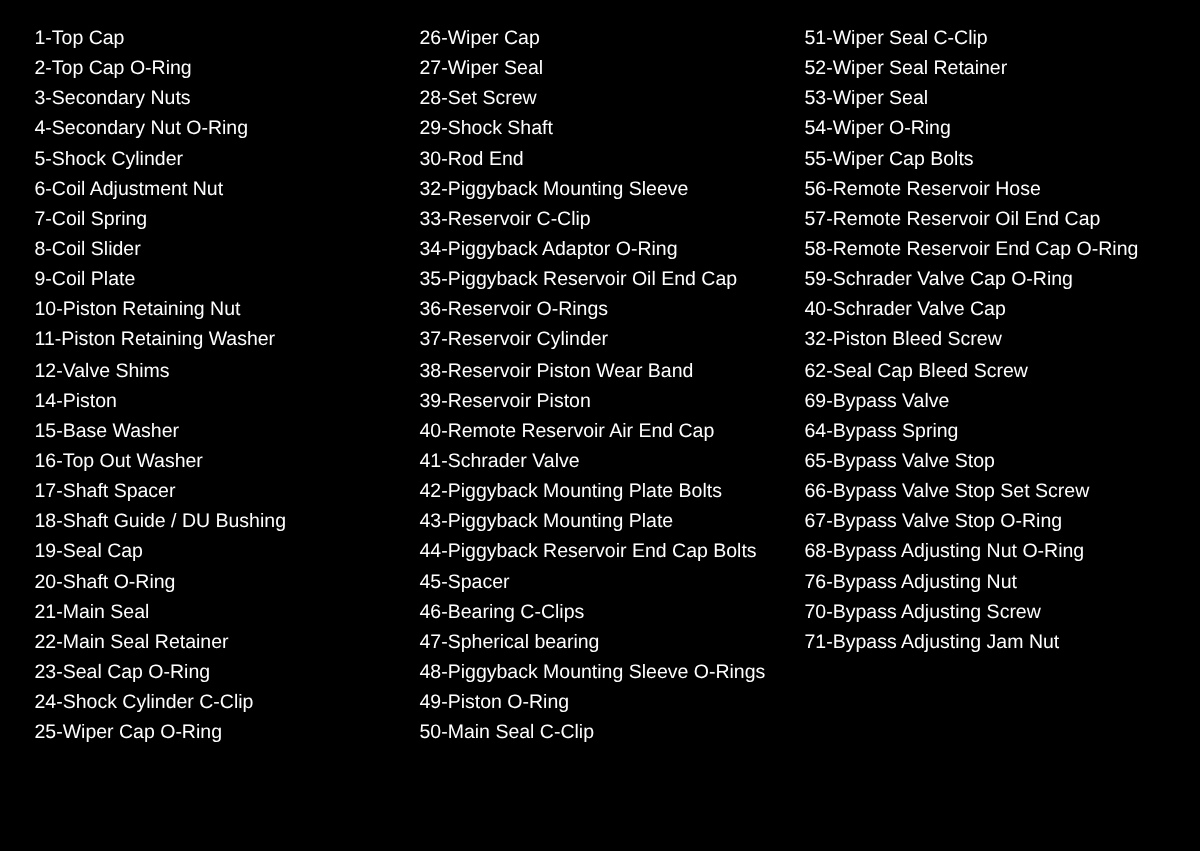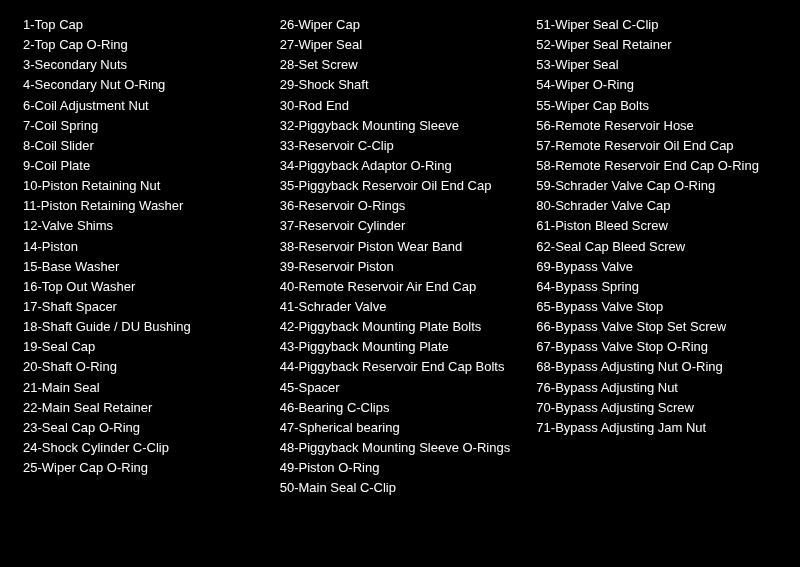--- a/index.html
+++ b/index.html
@@ -28,20 +28,21 @@
   </style>
 </head>
 <body>
 
 <div class="columns-wrapper">
 <div class="col">
       <p>1-Top Cap</p>
       <p>2-Top Cap O-Ring</p>
       <p>3-Secondary Nuts</p>
       <p>4-Secondary Nut O-Ring</p>
+      <p>5-Shock Cylinder</p>
       <p>6-Coil Adjustment Nut</p>
       <p>7-Coil Spring</p>
       <p>8-Coil Slider</p>
       <p>9-Coil Plate</p>
       <p>10-Piston Retaining Nut</p>
       <p>11-Piston Retaining Washer</p>
       <p>12-Valve Shims</p>
       <p>14-Piston</p>
       <p>15-Base Washer</p>
       <p>16-Top Out Washer</p>
@@ -84,22 +85,22 @@
     <div class="col">
       <p>51-Wiper Seal C-Clip</p>
       <p>52-Wiper Seal Retainer</p>
       <p>53-Wiper Seal</p>
       <p>54-Wiper O-Ring</p>
       <p>55-Wiper Cap Bolts</p>
       <p>56-Remote Reservoir Hose</p>
       <p>57-Remote Reservoir Oil End Cap</p>
       <p>58-Remote Reservoir End Cap O-Ring</p>
       <p>59-Schrader Valve Cap O-Ring</p>
-      <p>80-Schrader Valve Cap</p>
-      <p>61-Piston Bleed Screw</p>
+      <p>40-Schrader Valve Cap</p>
+      <p>32-Piston Bleed Screw</p>
       <p>62-Seal Cap Bleed Screw</p>
       <p>69-Bypass Valve</p>
       <p>64-Bypass Spring</p>
       <p>65-Bypass Valve Stop</p>
       <p>66-Bypass Valve Stop Set Screw</p>
       <p>67-Bypass Valve Stop O-Ring</p>
       <p>68-Bypass Adjusting Nut O-Ring</p>
       <p>76-Bypass Adjusting Nut</p>
       <p>70-Bypass Adjusting Screw</p>
       <p>71-Bypass Adjusting Jam Nut</p>

